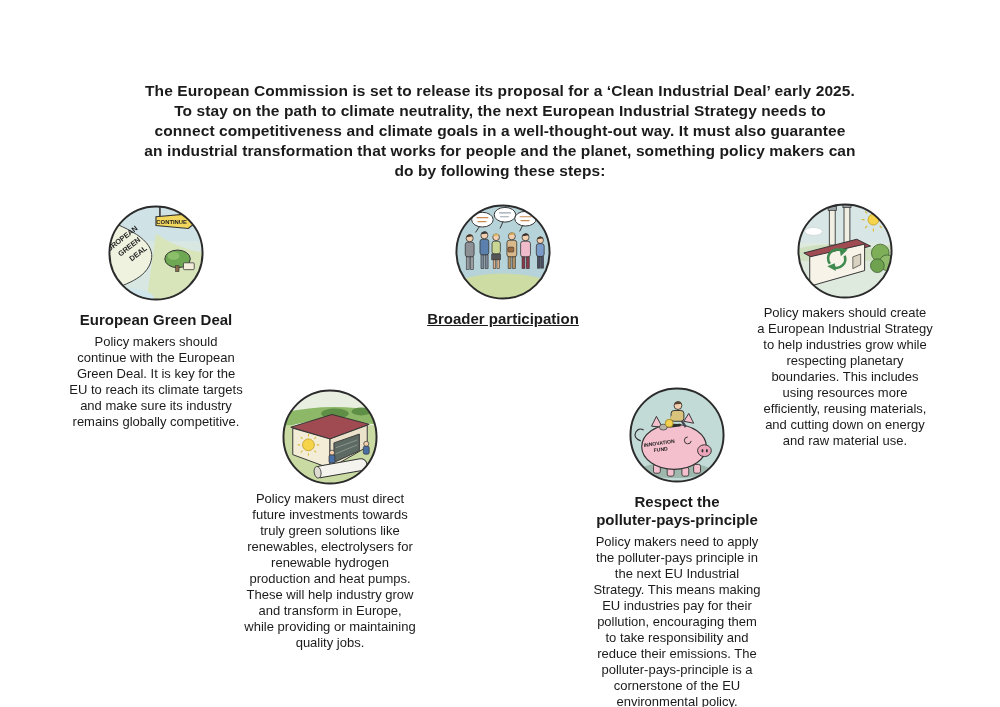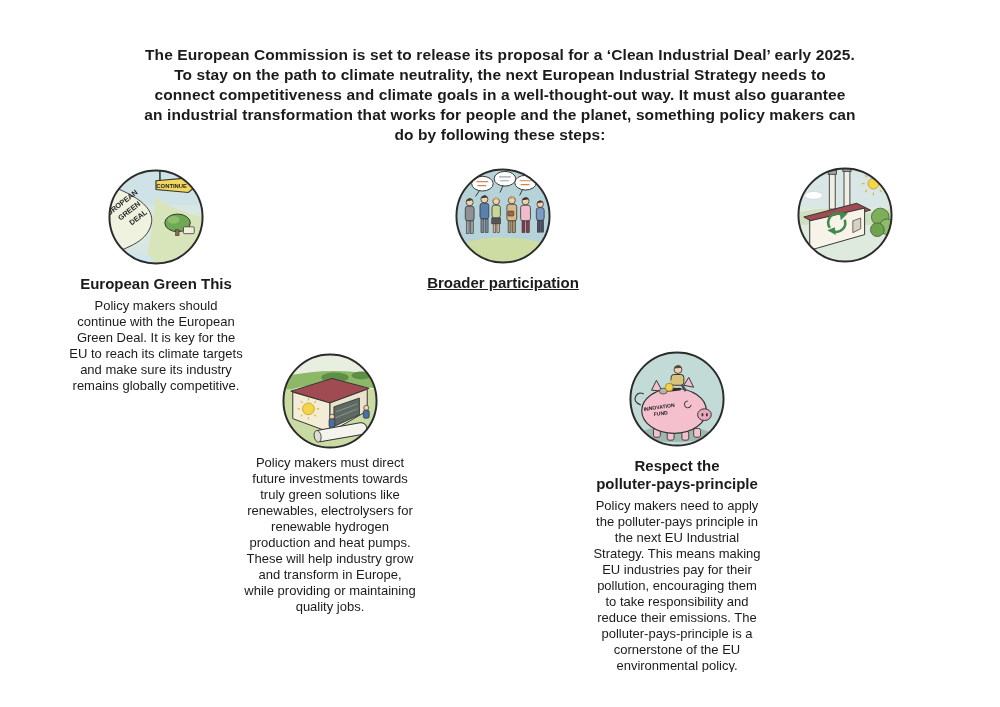--- a/index.html
+++ b/index.html
@@ -1,19 +1,20 @@
 <!DOCTYPE html>
 <html><head>
 <meta charset="utf-8">
 <style>
   html,body { margin:0; padding:0; background:#ffffff; }
   .page {
     position:relative; width:1000px; height:672px; background:#ffffff;
     font-family:"Liberation Sans","DejaVu Sans",sans-serif; color:#1b1b1b;
     overflow:hidden;
+    margin-top:36px;
   }
   .header {
     position:absolute; top:45px; left:80px; width:840px;
     text-align:center; font-size:15.5px; font-weight:700; line-height:20px;
     white-space:pre-line; letter-spacing:0.1px;
   }
   .card {
     position:absolute; width:240px;
     display:flex; flex-direction:column; align-items:center; text-align:center;
   }
@@ -66,21 +67,21 @@
           <rect x="70" y="63" width="3.5" height="6" fill="#8a6b4a" stroke="#333333" stroke-width="0.6"></rect>
           <rect x="78" y="60" width="11" height="7" rx="1" fill="#f2eed9" stroke="#333333" stroke-width="0.8"></rect>
           <line x1="54" y1="3" x2="54" y2="18" stroke="#333333" stroke-width="1.6"></line>
           <polygon points="50,13 83,10 92,17.5 83,25 50,22" stroke="#333333" stroke-width="1.2" fill="#f2d75e"></polygon>
           <text x="66" y="20.5" text-anchor="middle" font-size="6" font-weight="bold" fill="#222222">CONTINUE</text>
           <ellipse cx="20" cy="96" rx="28" ry="10" fill="#cfe6ec"></ellipse>
         </g>
         <circle cx="50" cy="50" r="47.5" fill="none" stroke="#2b2b2b" stroke-width="2"></circle>
       </svg>
     </div>
-    <h2>European Green This</h2>
+    <h2>European Green Deal</h2>
     <p>Policy makers should
 continue with the European
 Green Deal. It is key for  the
 EU to reach its climate targets
 and make sure its industry
 remains globally competitive.</p>
   </section>
 
   <section class="card card-2">
     <div class="illus">
@@ -209,20 +210,29 @@
           <g transform="translate(42 58) rotate(-8)">
             <path d="M-8,4 A9,9 0 0 1 6,-7" fill="none" stroke-width="2.6" stroke="#3f8a4e"></path>
             <polygon points="4,-11 12,-8 4,-2" fill="#3f8a4e"></polygon>
             <path d="M8,-2 A9,9 0 0 1 -5,8" fill="none" stroke-width="2.6" stroke="#3f8a4e"></path>
             <polygon points="-3,4 -11,6 -3,12" fill="#3f8a4e"></polygon>
           </g>
         </g>
         <circle cx="50" cy="50" r="47.5" fill="none" stroke="#2b2b2b" stroke-width="2"></circle>
       </svg>
     </div>
+    <p>Policy makers should create
+a  European Industrial Strategy
+to help industries grow while
+respecting planetary
+boundaries. This includes
+using resources more
+efficiently, reusing materials,
+and cutting down on energy
+and raw material use.</p>
   </section>
 
   <section class="card card-4">
     <div class="illus">
       <svg width="98" height="98" viewBox="0 0 100 100">
         <defs>
             <clipPath id="clip4">
               <circle cx="50" cy="50" r="47.5"></circle>
             </clipPath>
           </defs>

